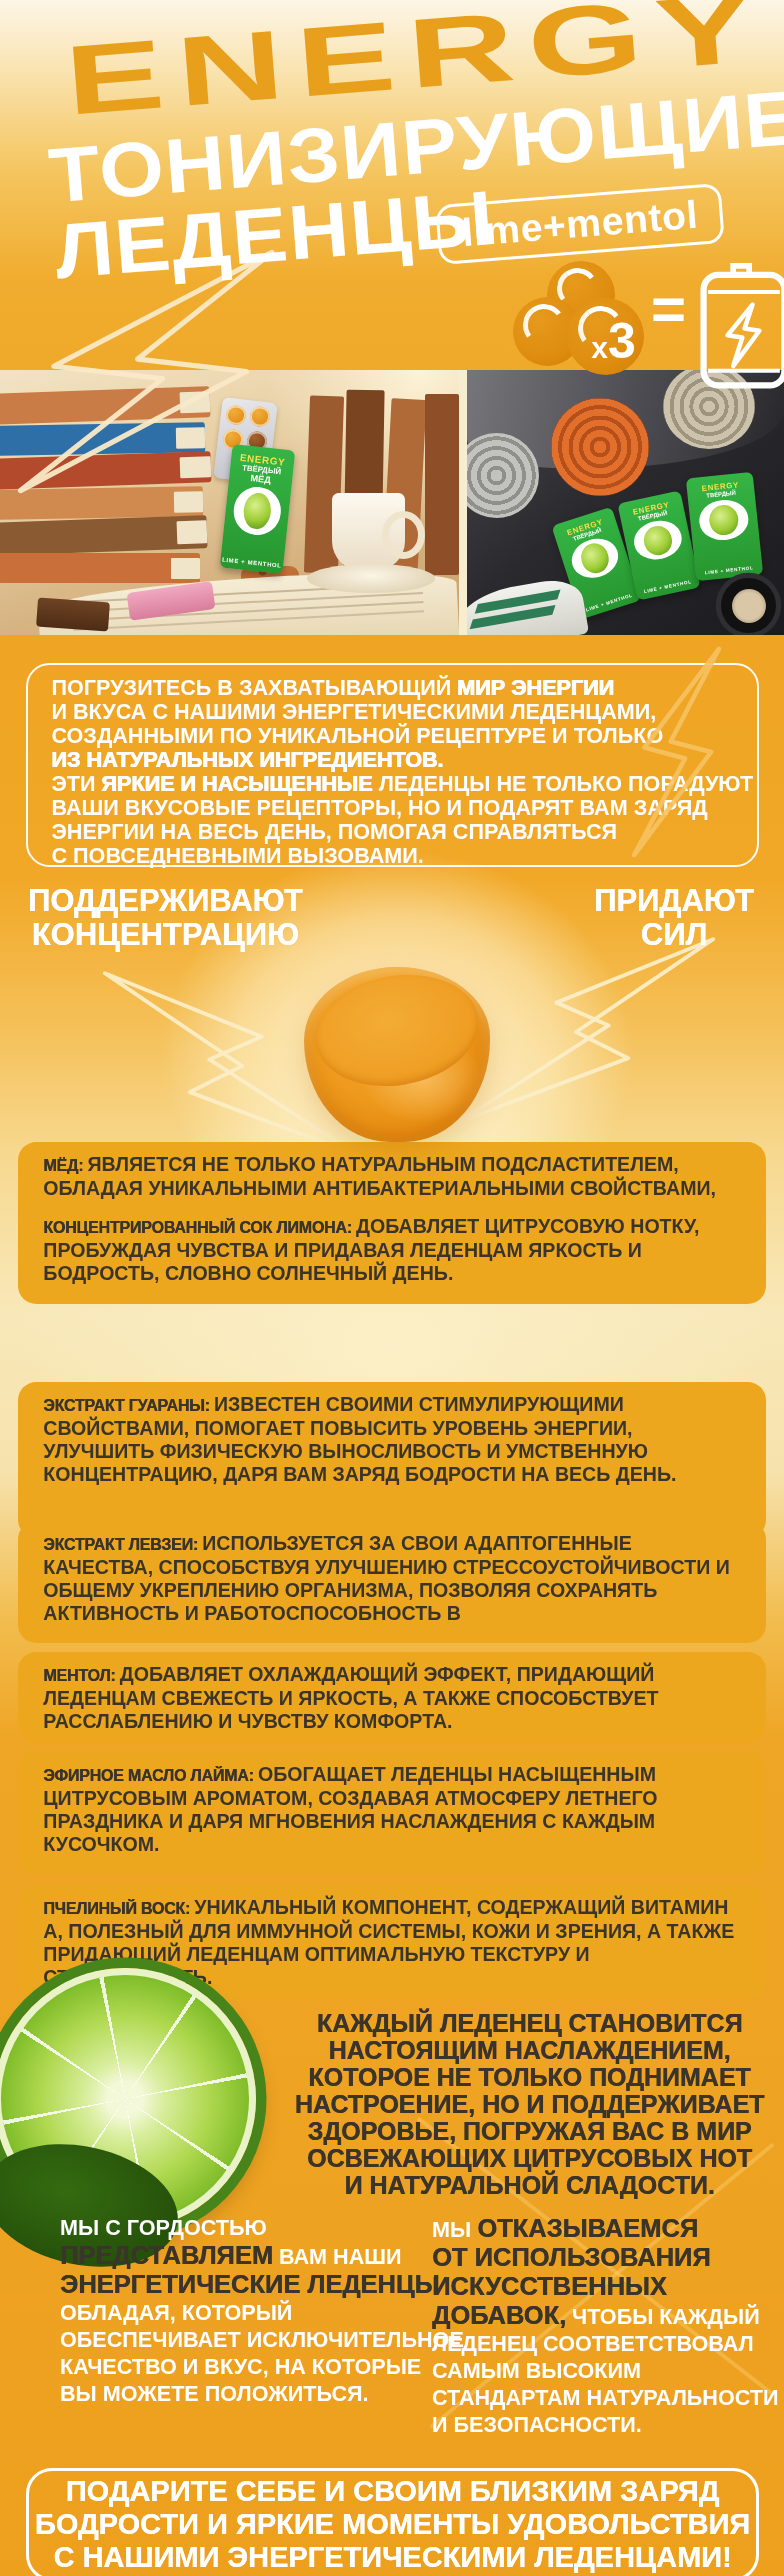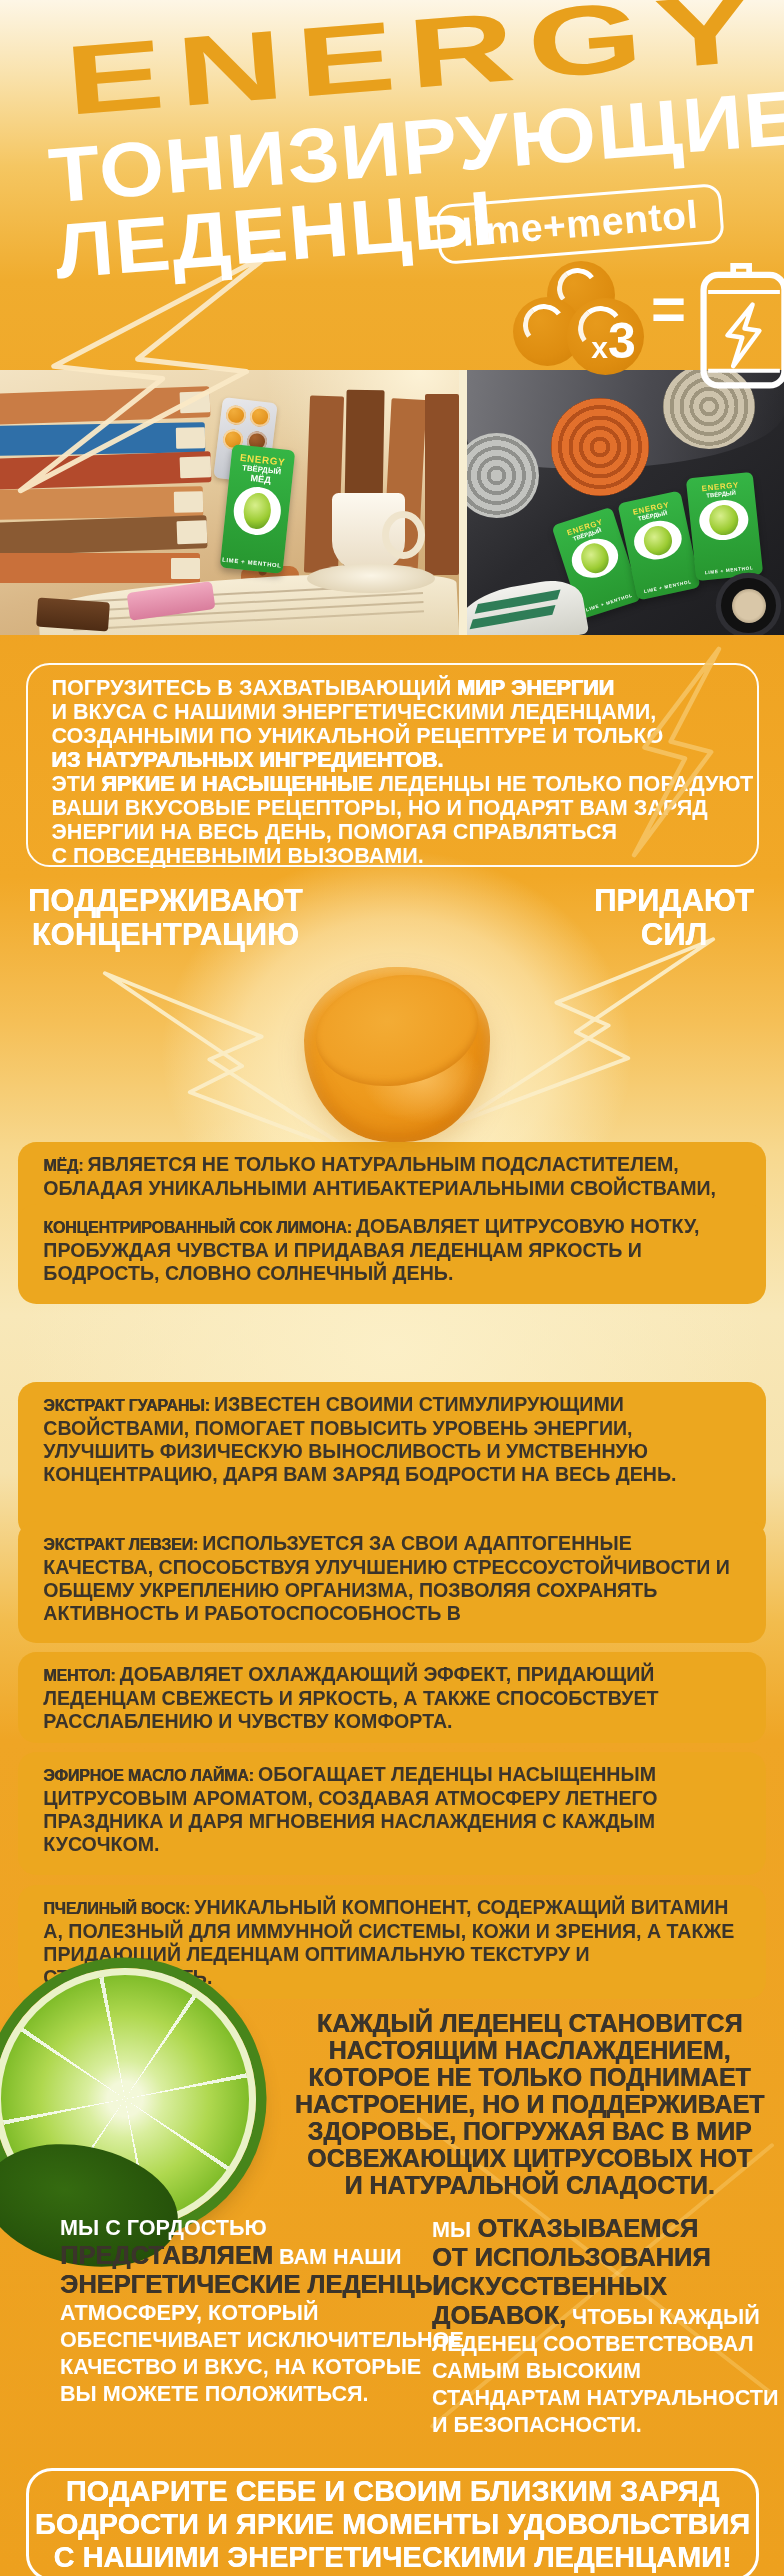--- a/index.html
+++ b/index.html
@@ -297,21 +297,21 @@
 
   <svg class="bolt" style="left:406px;top:2119px;z-index:1;" width="379" height="314" viewBox="0 0 580 480">
     <line x1="20" y1="0" x2="560" y2="420" stroke="#FFE296" stroke-width="6" opacity=".3"></line>
     <line x1="560" y1="40" x2="40" y2="470" stroke="#FFE296" stroke-width="6" opacity=".3"></line>
   </svg>
 
   <div class="col col-left" id="col-left">
       <div class="line"><span>МЫ С ГОРДОСТЬЮ</span></div>
       <div class="line"><span class="dk">ПРЕДСТАВЛЯЕМ</span><span> ВАМ НАШИ</span></div>
       <div class="line"><span class="dk">ЭНЕРГЕТИЧЕСКИЕ ЛЕДЕНЦЫ</span></div>
-      <div class="line"><span>АТМОСФЕРУ, КОТОРЫЙ</span></div>
+      <div class="line"><span>ОБЛАДАЯ, КОТОРЫЙ</span></div>
       <div class="line"><span>ОБЕСПЕЧИВАЕТ ИСКЛЮЧИТЕЛЬНОЕ</span></div>
       <div class="line"><span>КАЧЕСТВО И ВКУС, НА КОТОРЫЕ</span></div>
       <div class="line"><span>ВЫ МОЖЕТЕ ПОЛОЖИТЬСЯ.</span></div>
     </div>
   <div class="col col-right" id="col-right">
       <div class="line"><span>МЫ </span><span class="dk">ОТКАЗЫВАЕМСЯ</span></div>
       <div class="line"><span class="dk">ОТ ИСПОЛЬЗОВАНИЯ</span></div>
       <div class="line"><span class="dk">ИСКУССТВЕННЫХ</span></div>
       <div class="line"><span class="dk">ДОБАВОК,</span><span> ЧТОБЫ КАЖДЫЙ</span></div>
       <div class="line"><span>ЛЕДЕНЕЦ СООТВЕТСТВОВАЛ</span></div>

